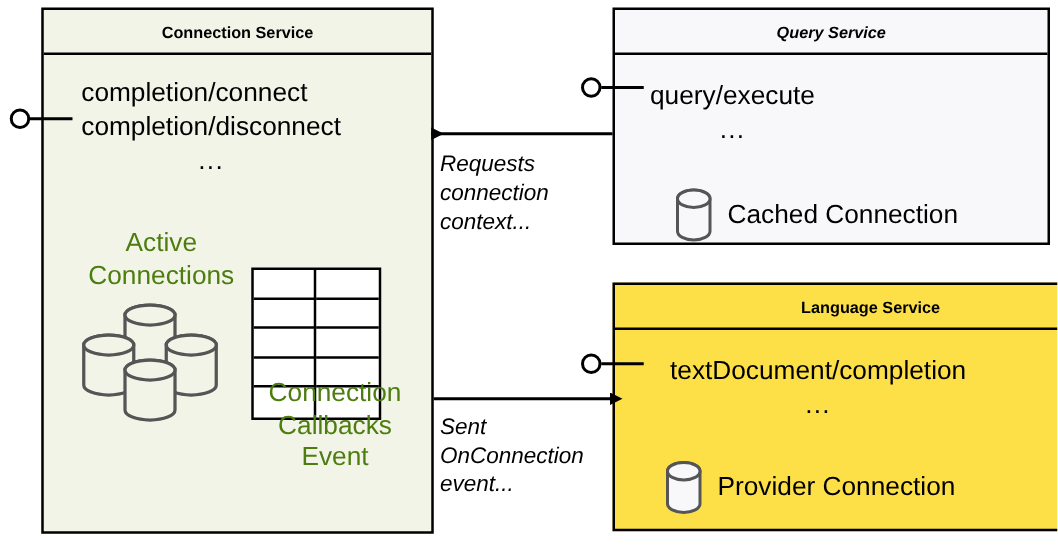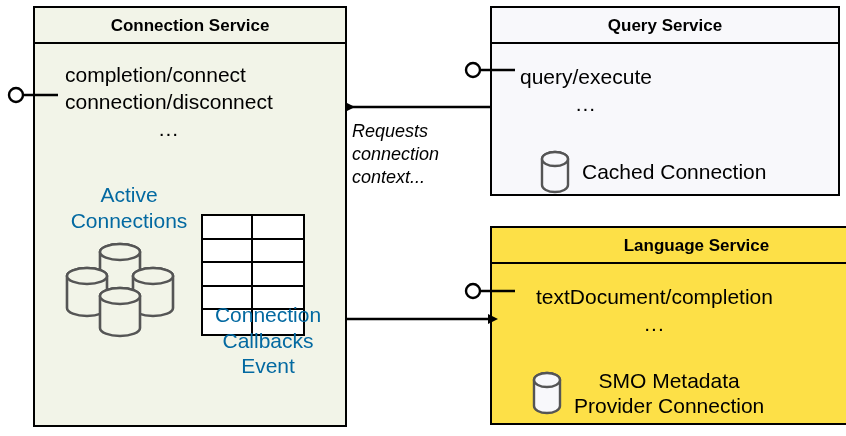--- a/index.html
+++ b/index.html
@@ -25,21 +25,21 @@
     box-sizing: border-box;
     border: 2px solid #000000;
     display: flex;
     flex-direction: column;
   }
   .box-title {
     box-sizing: border-box;
     border-bottom: 2px solid #000000;
     text-align: center;
     font-weight: bold;
-    font-size: 17px;
+    font-size: 13px;
     color: #000000;
     line-height: 1;
     display: flex;
     align-items: center;
     justify-content: center;
   }
   .box-body {
     position: relative;
     flex: 1;
     box-sizing: border-box;
@@ -54,21 +54,21 @@
   }
   #connection-service .box-title { height: 36px; }
 
   #query-service {
     left: 490px;
     top: 6px;
     width: 350px;
     height: 190px;
     background: #f8f8fb;
   }
-  #query-service .box-title { height: 36px; }
+  #query-service .box-title { height: 36px; font-style: italic; }
 
   #language-service {
     left: 490px;
     top: 226px;
     width: 413px;
     height: 199px;
     background: #fde047;
   }
   #language-service .box-title { height: 36px; }
 
@@ -87,21 +87,21 @@
 
   #cs-api   { left: 30px; top: 18px; }
   #qs-api   { left: 28px; top: 20px; }
   #ls-api   { left: 44px; top: 20px; }
   #qs-api .api-ellipsis,
   #ls-api .api-ellipsis { text-align: center; }
 
   .store-label {
     position: absolute;
     font-size: 21px;
-    color: #0369a1;
+    color: #4d7c0f;
     line-height: 1.22;
     text-align: center;
   }
 
   
   #active-conn-label {
     left: 18px;
     top: 138px;
     width: 152px;
   }
@@ -188,21 +188,21 @@
 <body>
 
 <div id="diagram">
 
   <div class="box" id="connection-service">
     <div class="box-title">Connection Service</div>
     <div class="box-body">
 
       <div class="api-list" id="cs-api">
         <div>completion/connect</div>
-        <div>connection/disconnect</div>
+        <div>completion/disconnect</div>
         <div class="api-ellipsis">...</div>
       </div>
 
       <div class="store-label" id="active-conn-label">
         <div>Active</div>
         <div>Connections</div>
       </div>
 
       <svg id="active-conn-icon" viewBox="0 0 126 104">
         <g fill="#f2f4e8" stroke="#555555" stroke-width="2.6" stroke-linejoin="round">
@@ -275,21 +275,20 @@
       </div>
 
       <div class="db-row" id="ls-db">
         <svg width="30" height="44" viewBox="0 0 30 44">
           <g fill="#f8f8fb" stroke="#555555" stroke-width="2.4" stroke-linejoin="round">
             <path d="M2 9 a13 7 0 0 1 26 0 v26 a13 7 0 0 1 -26 0 z"></path>
             <ellipse cx="15" cy="9" rx="13" ry="7"></ellipse>
           </g>
         </svg>
         <div class="db-caption two-line">
-          <div>SMO Metadata</div>
           <div>Provider Connection</div>
         </div>
       </div>
 
     </div>
   </div>
 
   <svg id="connectors" viewBox="0 0 846 436">
     <defs>
       <marker id="arrowhead-left" markerWidth="12" markerHeight="12" refX="10" refY="5" orient="auto" markerUnits="userSpaceOnUse">
@@ -319,14 +318,19 @@
 
     <line x1="347" y1="319" x2="488" y2="319" stroke="#000000" stroke-width="2.4" marker-end="url(#arrowhead-right)"></line>
   </svg>
 
   <div class="arrow-label" id="label-requests">
     <div>Requests</div>
     <div>connection</div>
     <div>context...</div>
   </div>
 
+  <div class="arrow-label" id="label-sent">
+    <div>Sent</div>
+    <div>OnConnection</div>
+    <div>event...</div>
+  </div>
 
 </div>
 
 </body></html>

